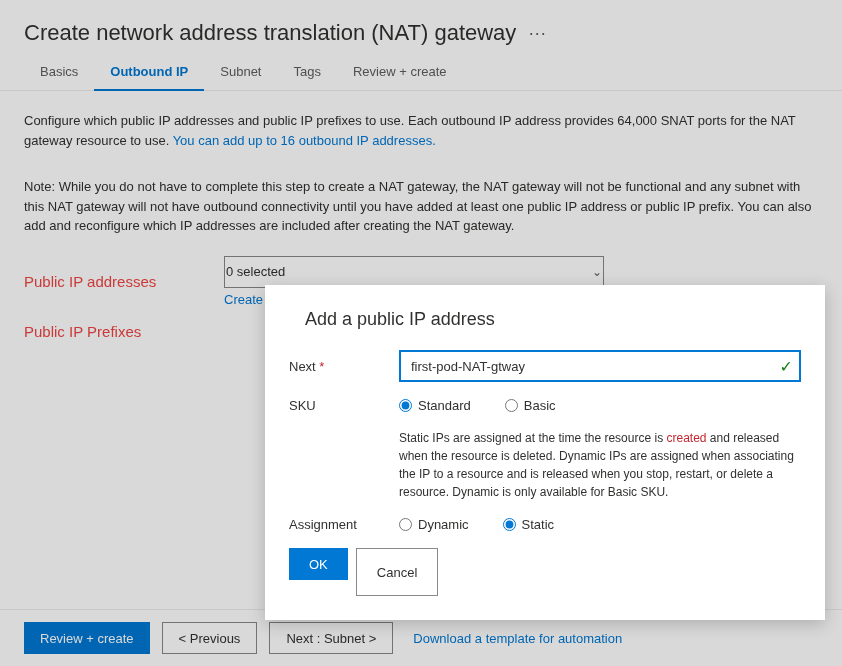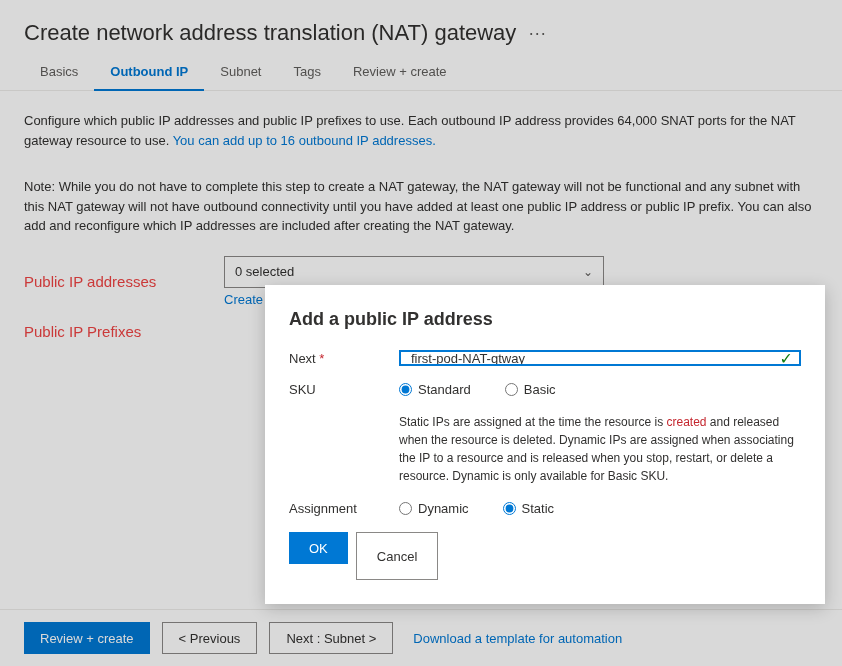--- a/index.html
+++ b/index.html
@@ -88,21 +88,21 @@
     }
     .form-control {
       flex: 1;
       max-width: 380px;
     }
     .select-box {
       display: flex;
       align-items: center;
       justify-content: space-between;
       border: 1px solid #8a8886;
-      padding: 5px 10px;
+      padding: 5px 1px;
       background: #fff;
       cursor: pointer;
       min-width: 280px;
       height: 32px;
     }
     .select-chevron {
       font-size: 12px;
       color: #605e5c;
     }
     .create-link {
@@ -124,23 +124,24 @@
       top: 285px;
       left: 265px;
       width: 560px;
       background: #fff;
       box-shadow: 0 4px 16px rgba(0,0,0,0.2);
       z-index: 20;
       padding: 24px;
     }
     .modal-title {
       font-size: 18px;
-      font-weight: 700;
+      font-weight: 400;
       color: #323130;
       margin-bottom: 20px;
+      margin-left: 16px;
     }
     .modal-form-row {
       display: flex;
       align-items: center;
       margin-bottom: 16px;
     }
     .modal-label {
       width: 110px;
       font-size: 13px;
       color: #323130;
@@ -165,21 +166,21 @@
     .input-wrapper {
       flex: 1;
       position: relative;
       display: flex;
       align-items: center;
     }
     .input-wrapper input {
       width: 100%;
       border: 2px solid #0078d4;
       padding: 5px 30px 5px 10px;
-      height: 16px;
+      height: 32px;
       font-size: 13px;
       outline: none;
       color: #323130;
     }
     .input-check {
       position: absolute;
       right: 8px;
       color: #107c10;
       font-size: 16px;
     }

